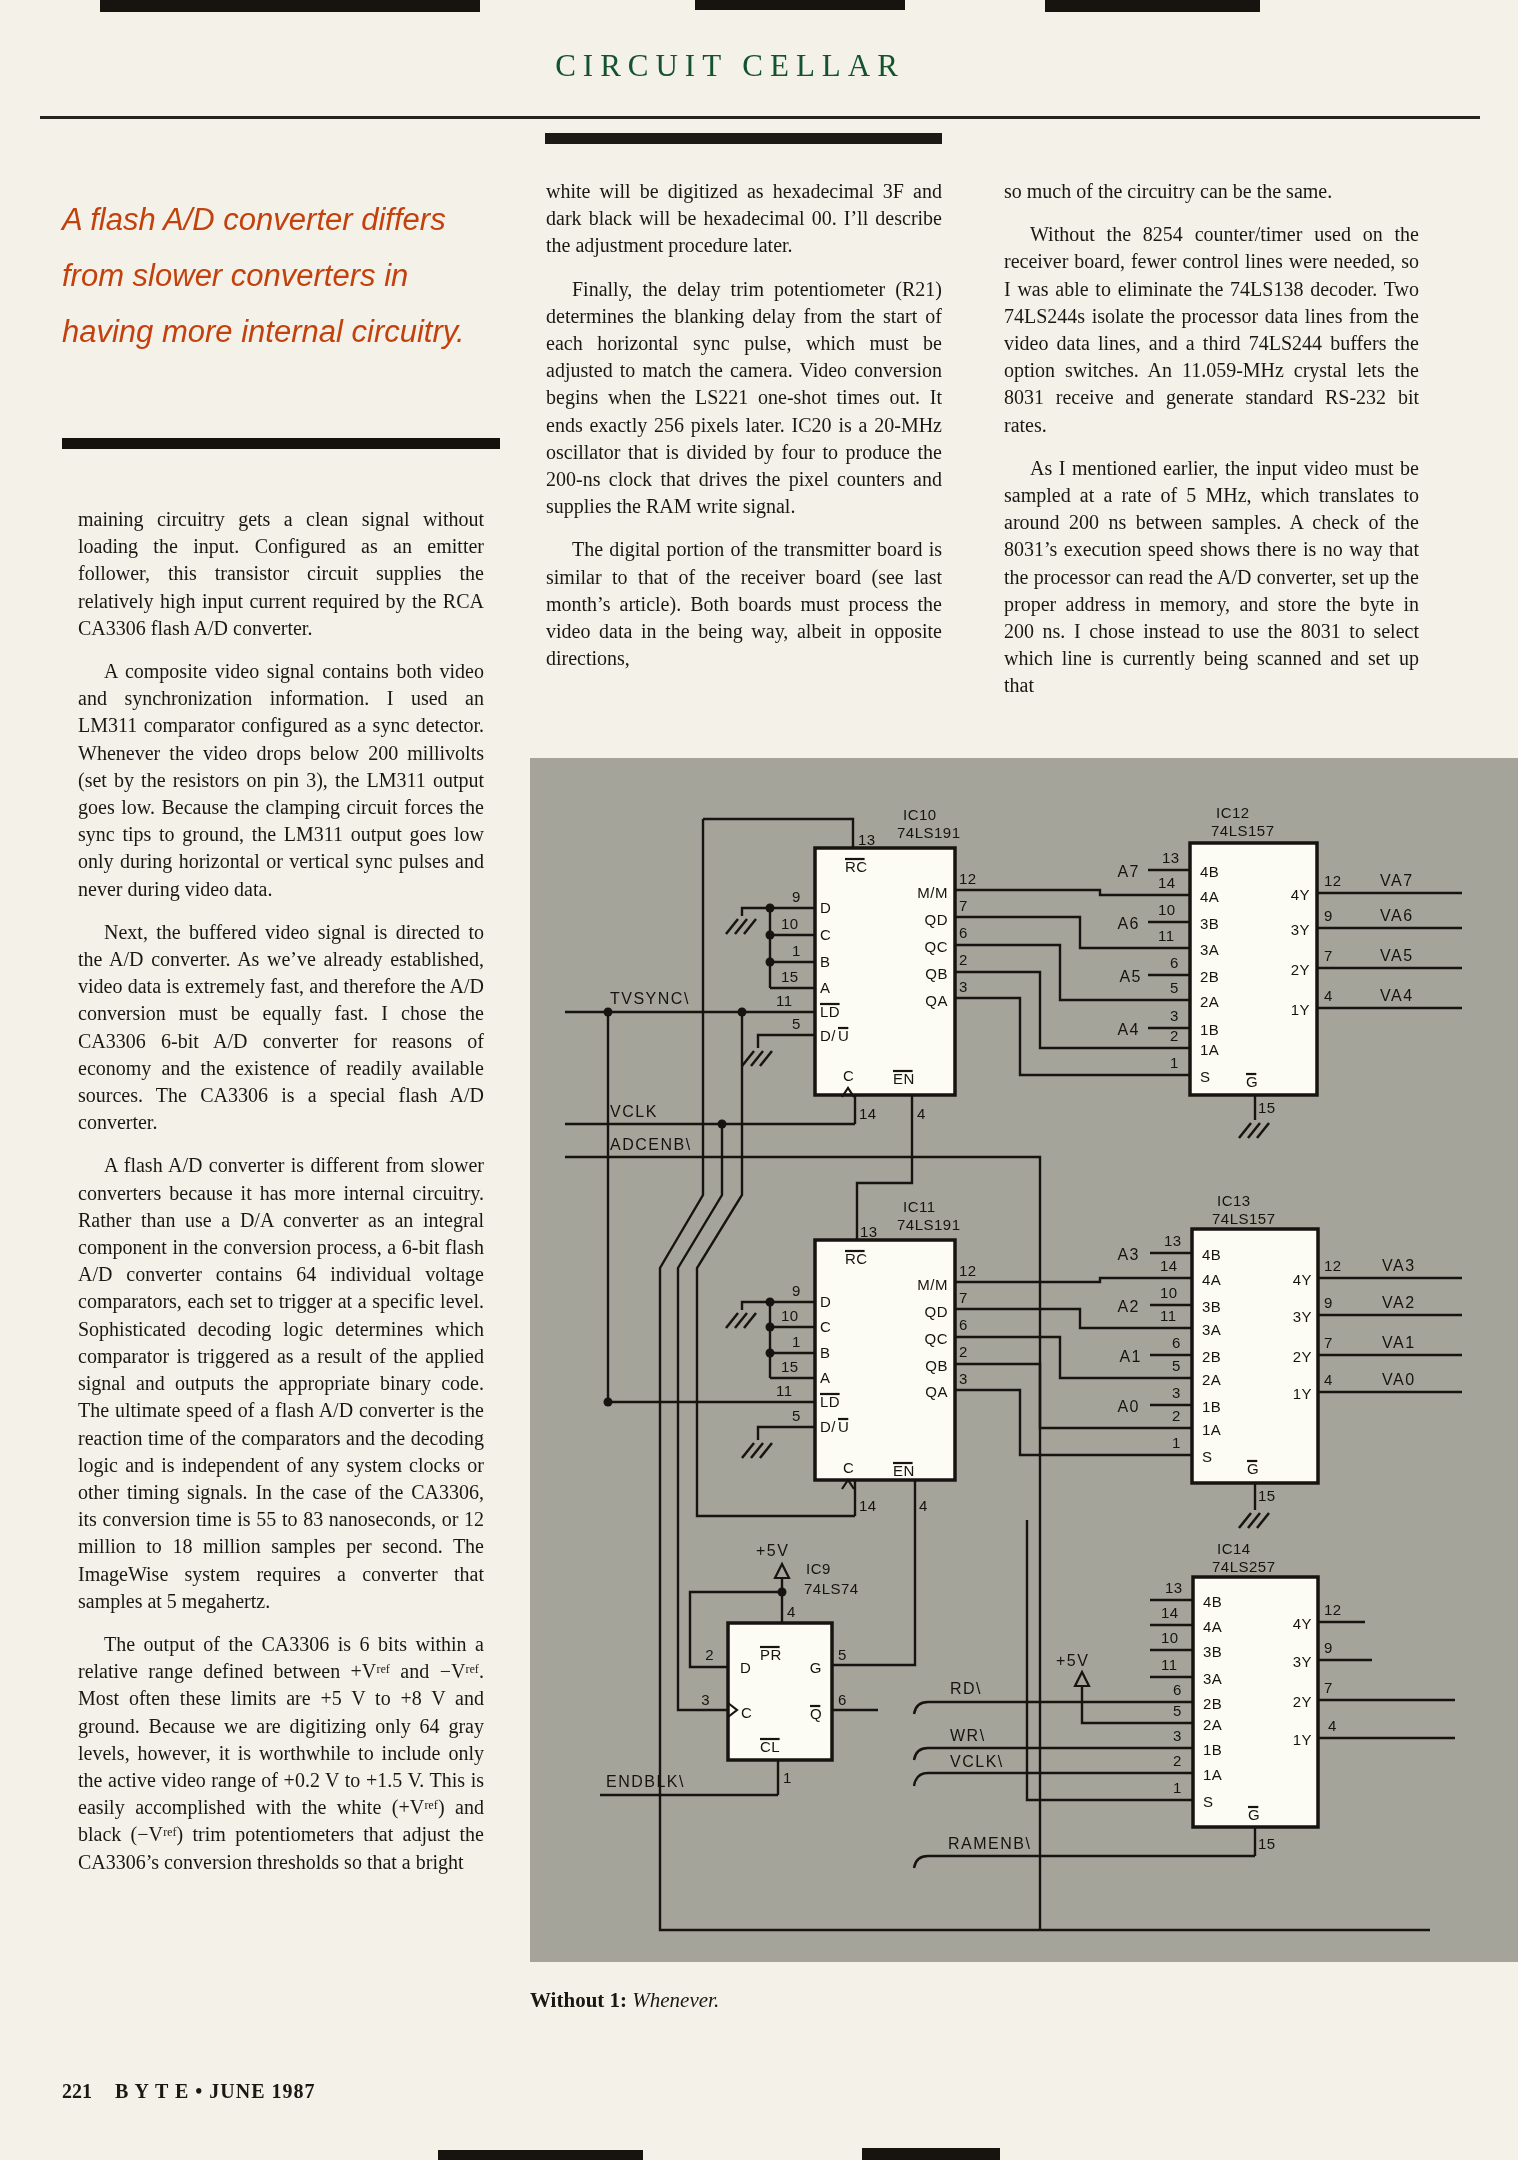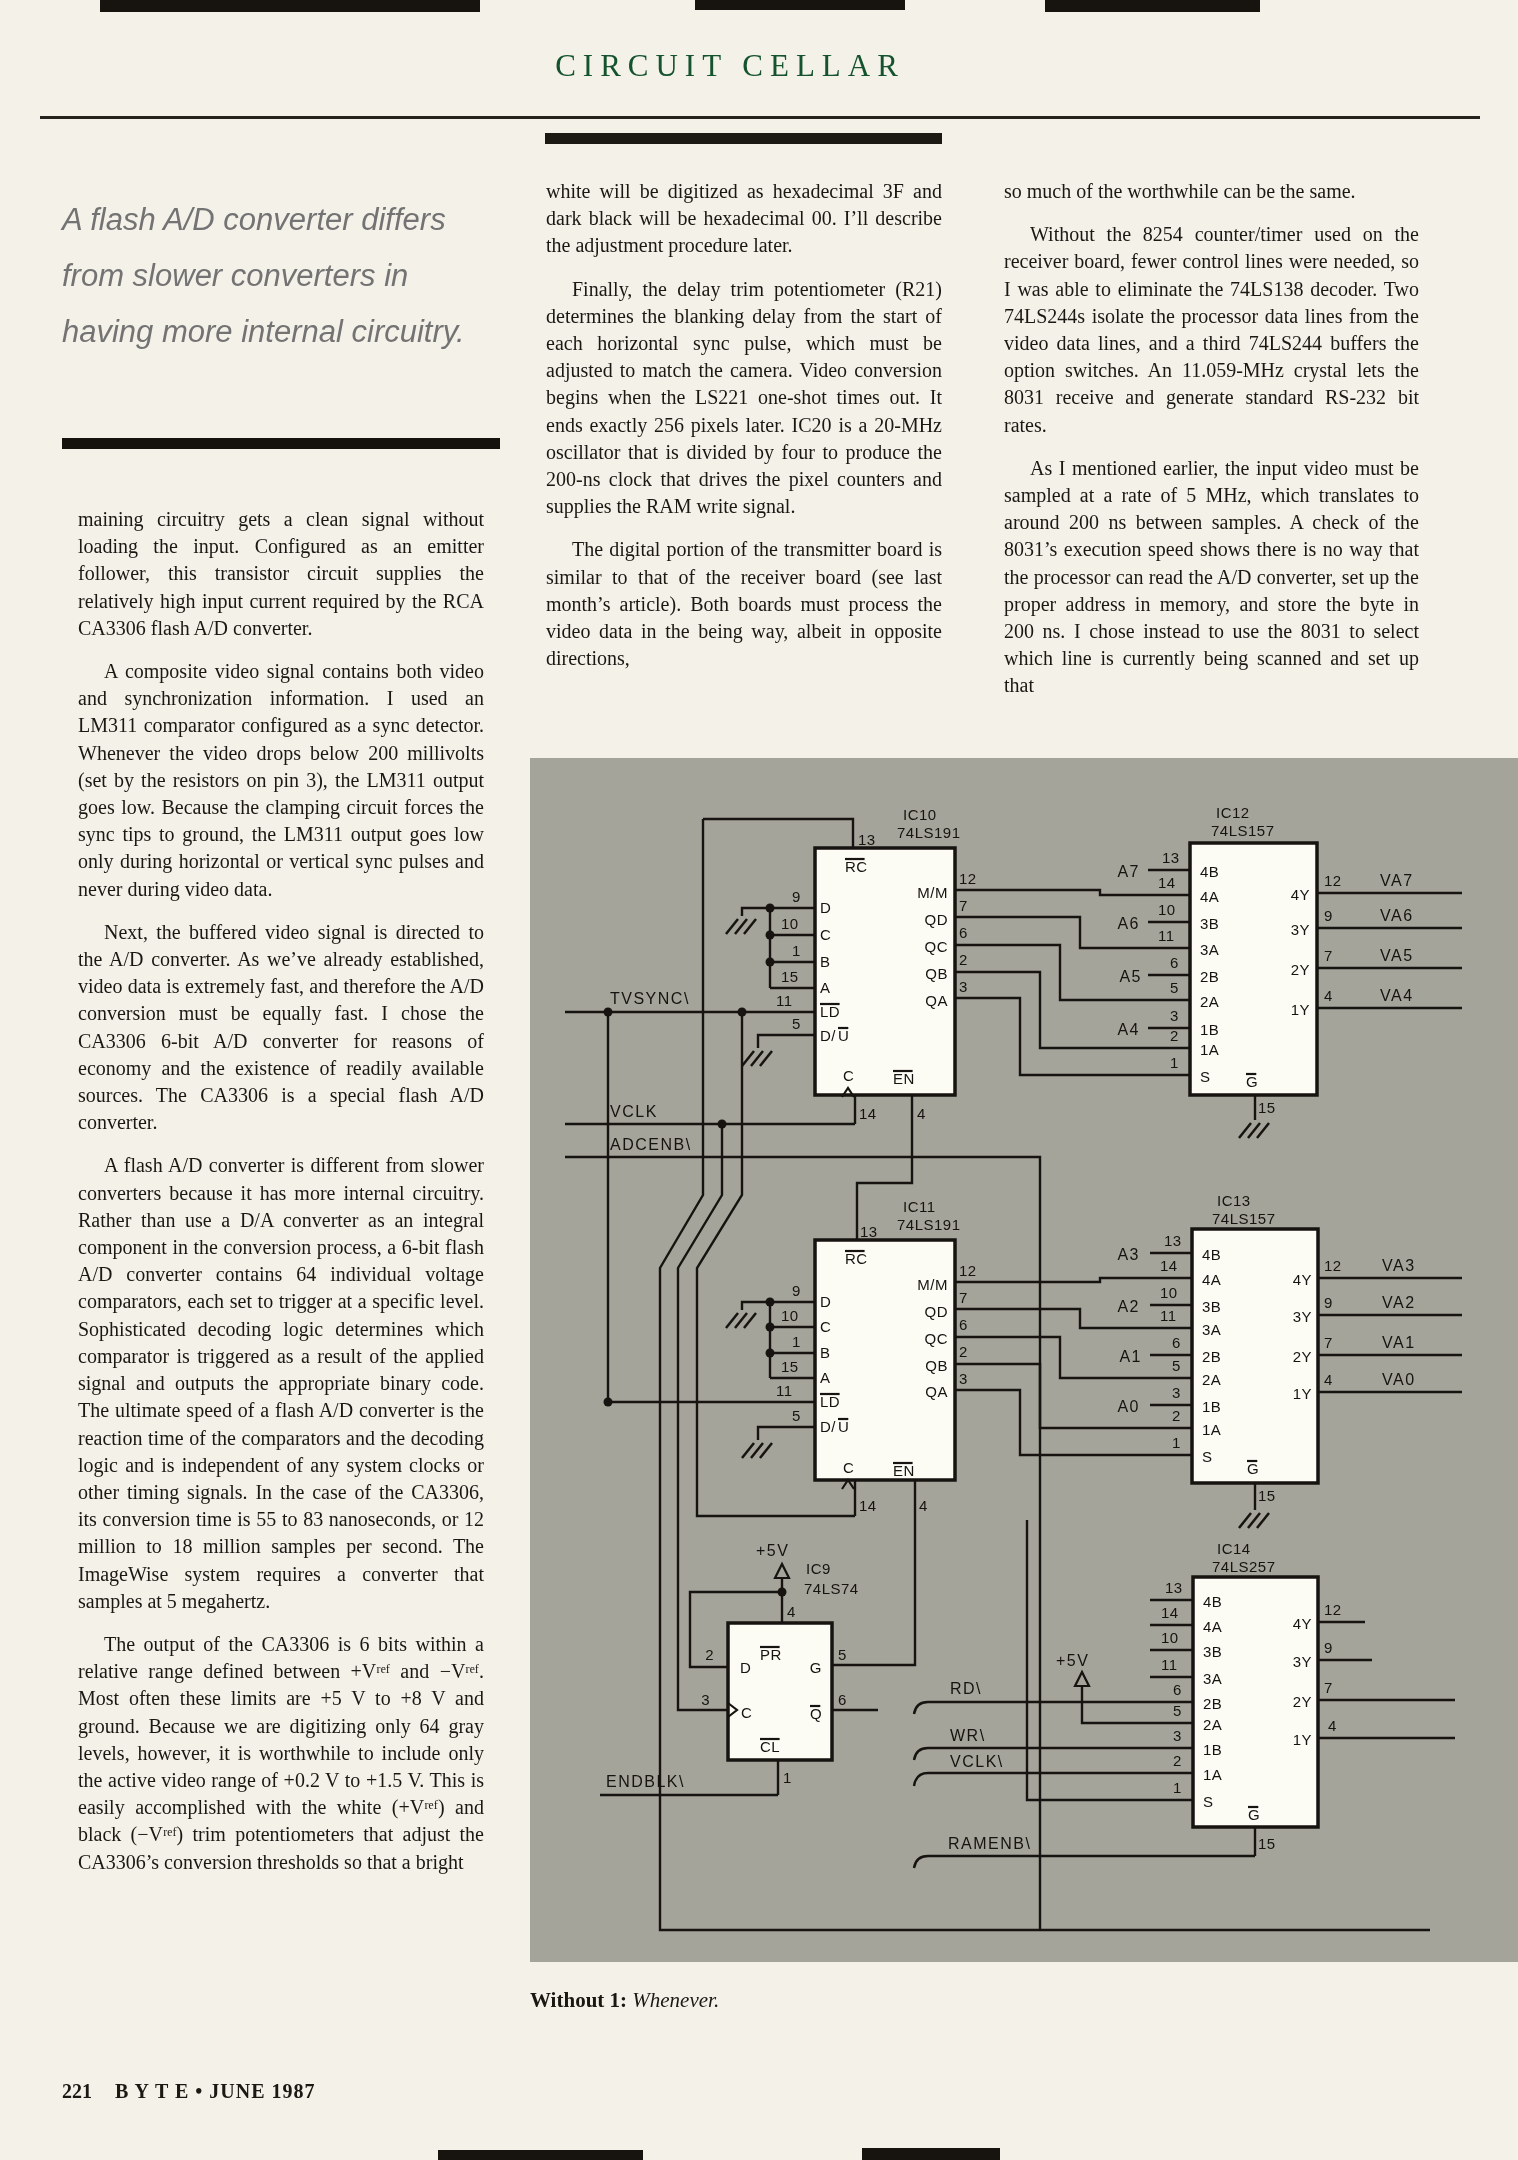--- a/index.html
+++ b/index.html
@@ -5,21 +5,21 @@
   html,body{margin:0;padding:0;background:#e8e4da;}
   .page{position:relative;width:1518px;height:2160px;background:#f4f1e9;overflow:hidden;
         font-family:"Liberation Serif", serif;color:#1b1713;}
   .artifact{position:absolute;background:#171410;}
   .masthead{position:absolute;top:48px;left:0;width:1460px;text-align:center;
             font-size:31px;letter-spacing:7px;color:#14532d;}
   .rule-thin{position:absolute;top:116px;left:40px;width:1440px;height:3px;background:#26221d;}
   .rule-mid{position:absolute;top:133px;left:545px;width:397px;height:11px;background:#1c1915;}
   .pullquote{position:absolute;top:192px;left:62px;width:438px;
              font-family:"Liberation Sans", sans-serif;font-style:italic;
-             font-size:31px;line-height:56px;color:#737373;}
+             font-size:31px;line-height:56px;color:#c2410c;}
   .pq-rule{position:absolute;top:438px;left:62px;width:438px;height:11px;background:#15120e;}
   .col{position:absolute;font-size:20px;line-height:27.2px;text-align:justify;}
   .col p{margin:16px;}
   .col p.ind{text-indent:26px;}
   .col-left{top:490px;left:62px;width:438px;}
   .col-mid{top:162px;left:530px;width:428px;}
   .col-right{top:162px;left:988px;width:447px;}
   .figure-box{position:absolute;top:758px;left:530px;width:1104px;height:1204px;background:#a5a49a;}
   .figure-box svg{position:absolute;inset:0;}
   .caption{position:absolute;top:1988px;left:530px;width:700px;font-size:21px;}
@@ -55,21 +55,21 @@
     <p class="ind">The output of the CA3306 is 6 bits within a relative range defined between +Vʳᵉᶠ and −Vʳᵉᶠ. Most often these limits are +5 V to +8 V and ground. Because we are digitizing only 64 gray levels, however, it is worthwhile to include only the active video range of +0.2 V to +1.5 V. This is easily accomplished with the white (+Vʳᵉᶠ) and black (−Vʳᵉᶠ) trim potentiometers that adjust the CA3306’s conversion thresholds so that a bright</p>
   </div>
 
   <div class="col col-mid">
     <p>white will be digitized as hexadecimal 3F and dark black will be hexadecimal 00. I’ll describe the adjustment procedure later.</p>
     <p class="ind">Finally, the delay trim potentiometer (R21) determines the blanking delay from the start of each horizontal sync pulse, which must be adjusted to match the camera. Video conversion begins when the LS221 one-shot times out. It ends exactly 256 pixels later. IC20 is a 20-MHz oscillator that is divided by four to produce the 200-ns clock that drives the pixel counters and supplies the RAM write signal.</p>
     <p class="ind">The digital portion of the transmitter board is similar to that of the receiver board (see last month’s article). Both boards must process the video data in the being way, albeit in opposite directions,</p>
   </div>
 
   <div class="col col-right">
-    <p>so much of the worthwhile can be the same.</p>
+    <p>so much of the circuitry can be the same.</p>
     <p class="ind">Without the 8254 counter/timer used on the receiver board, fewer control lines were needed, so I was able to eliminate the 74LS138 decoder. Two 74LS244s isolate the processor data lines from the video data lines, and a third 74LS244 buffers the option switches. An 11.059-MHz crystal lets the 8031 receive and generate standard RS-232 bit rates.</p>
     <p class="ind">As I mentioned earlier, the input video must be sampled at a rate of 5 MHz, which translates to around 200 ns between samples. A check of the 8031’s execution speed shows there is no way that the processor can read the A/D converter, set up the proper address in memory, and store the byte in 200 ns. I chose instead to use the 8031 to select which line is currently being scanned and set up that</p>
   </div>
 
   <div class="figure-box">
     <div id="diagram">
         <svg viewBox="530 758 953 1204" width="953" height="1204">
           <rect x="530" y="758" width="953" height="1204" fill="#a5a49a"></rect>
           <polyline points="703,819 853,819 853,848" fill="none" stroke="#161310" stroke-width="2.4"></polyline>
           <polyline points="703,819 703,1195 660,1268 660,1930 1430,1930" fill="none" stroke="#161310" stroke-width="2.4"></polyline>

